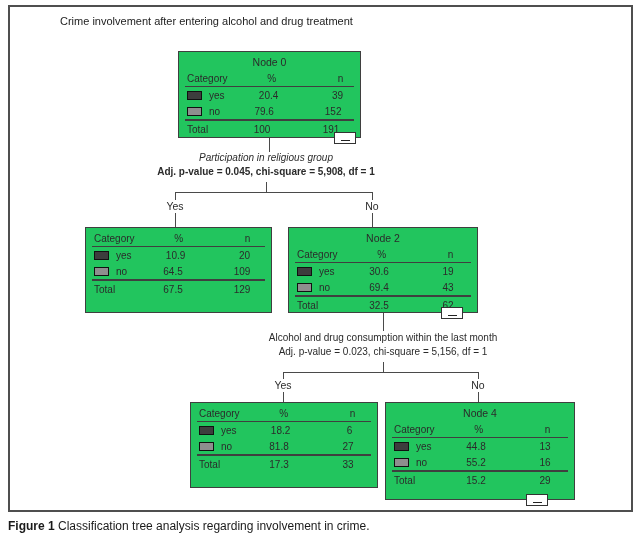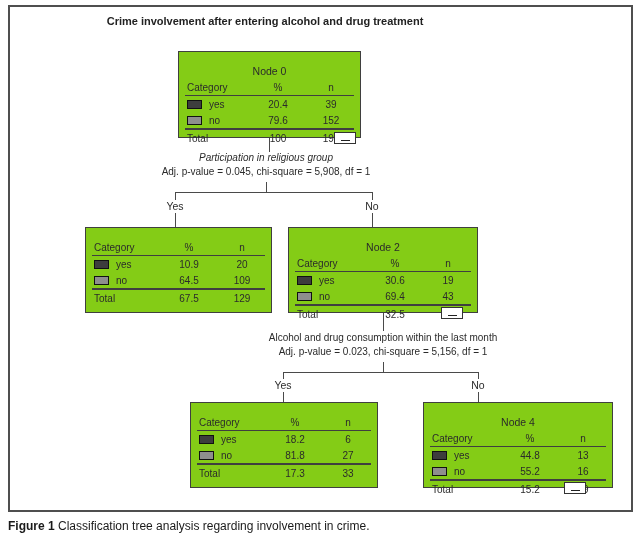--- a/index.html
+++ b/index.html
@@ -12,30 +12,30 @@
     overflow: hidden;
   }
   .frame {
     position: absolute; left: 8px; top: 5px;
     width: 625px; height: 507px;
     border: 2px solid #4f4f4f;
     background: #ffffff;
   }
   .fig-title {
     position: absolute; left: 60px; top: 15px; width: 410px;
-    text-align: center; font-weight: bold; font-size: 11px; color: #222;
+    text-align: left; font-weight: normal; font-size: 11px; color: #222;
   }
   .node {
-    position: absolute; border: 1px solid #3f3f3f; background: #84cc16;
-    padding-top: 11px; font-size: 10px;
+    position: absolute; border: 1px solid #3f3f3f; background: #22c55e;
+    padding-top: 2px; font-size: 10px;
   }
   .node-title { text-align: center; height: 16px; line-height: 16px; font-size: 10.5px; }
   .row {
     display: grid; grid-template-columns: 1fr 56px 50px;
-    align-items: center; height: 16px; padding: 0 4px 0 8px;
+    align-items: center; height: 16px; padding: 0 4px 0 8px; gap: 16px;
   }
   .row .num { text-align: center; }
   .row .cat { display: flex; align-items: center; }
   .rule { height: 1px; background: #3f3f3f; margin: 0 6px; }
   .rule.thick { height: 2px; }
   .total-row { height: 17px; }
   .sw {
     display: inline-block; width: 15px; height: 9px;
     border: 1px solid #111; margin-right: 7px; flex: 0 0 auto;
   }
@@ -89,21 +89,21 @@
     <span class="num">100</span>
     <span class="num">191</span>
   </div>
   <div class="collapse">
       <span class="minus-bar"></span>
     </div>
 </div>
 
 <div class="vline" style="left:269px; top:138px; height:14px;"></div>
 <div class="split-q" style="left:116px; top:152px; width:300px;font-style:italic;">Participation in religious group</div>
-<div class="split-s" style="left:116px; top:166px; width:300px;">Adj. p-value = 0.045, chi-square = 5,908, df = 1</div>
+<div class="split-s" style="left:116px; top:166px; width:300px;font-weight:bold;">Adj. p-value = 0.045, chi-square = 5,908, df = 1</div>
 <div class="vline" style="left:266px; top:182px; height:10px;"></div>
 <div class="hline" style="left:175px; top:192px; width:198px;"></div>
 <div class="vline" style="left:175px; top:192px; height:9px;"></div>
 <div class="vline" style="left:372px; top:192px; height:9px;"></div>
 <div class="branch-label" style="left:155px; top:200px;">Yes</div>
 <div class="branch-label" style="left:352px; top:200px;">No</div>
 <div class="vline" style="left:175px; top:213px; height:14px;"></div>
 <div class="vline" style="left:372px; top:213px; height:14px;"></div>
 
 <div class="node" style="left:85px; top:227px; width:187px; height:86px;">
@@ -208,21 +208,21 @@
     <span class="num">27</span>
   </div>
   <div class="rule thick"></div>
   <div class="row total-row">
     <span class="cat">Total</span>
     <span class="num">17.3</span>
     <span class="num">33</span>
   </div>
 </div>
 
-<div class="node" style="left:385px; top:402px; width:190px; height:86px;margin-left:38px;">
+<div class="node" style="left:385px; top:402px; width:190px; height:98px;">
   <div class="node-title">Node 4</div>
   <div class="row">
     <span class="cat">Category</span>
     <span class="num">%</span>
     <span class="num">n</span>
   </div>
   <div class="rule"></div>
   <div class="row">
     <span class="cat">
         <i class="sw" style="background-color: rgb(61, 61, 61);"></i>

